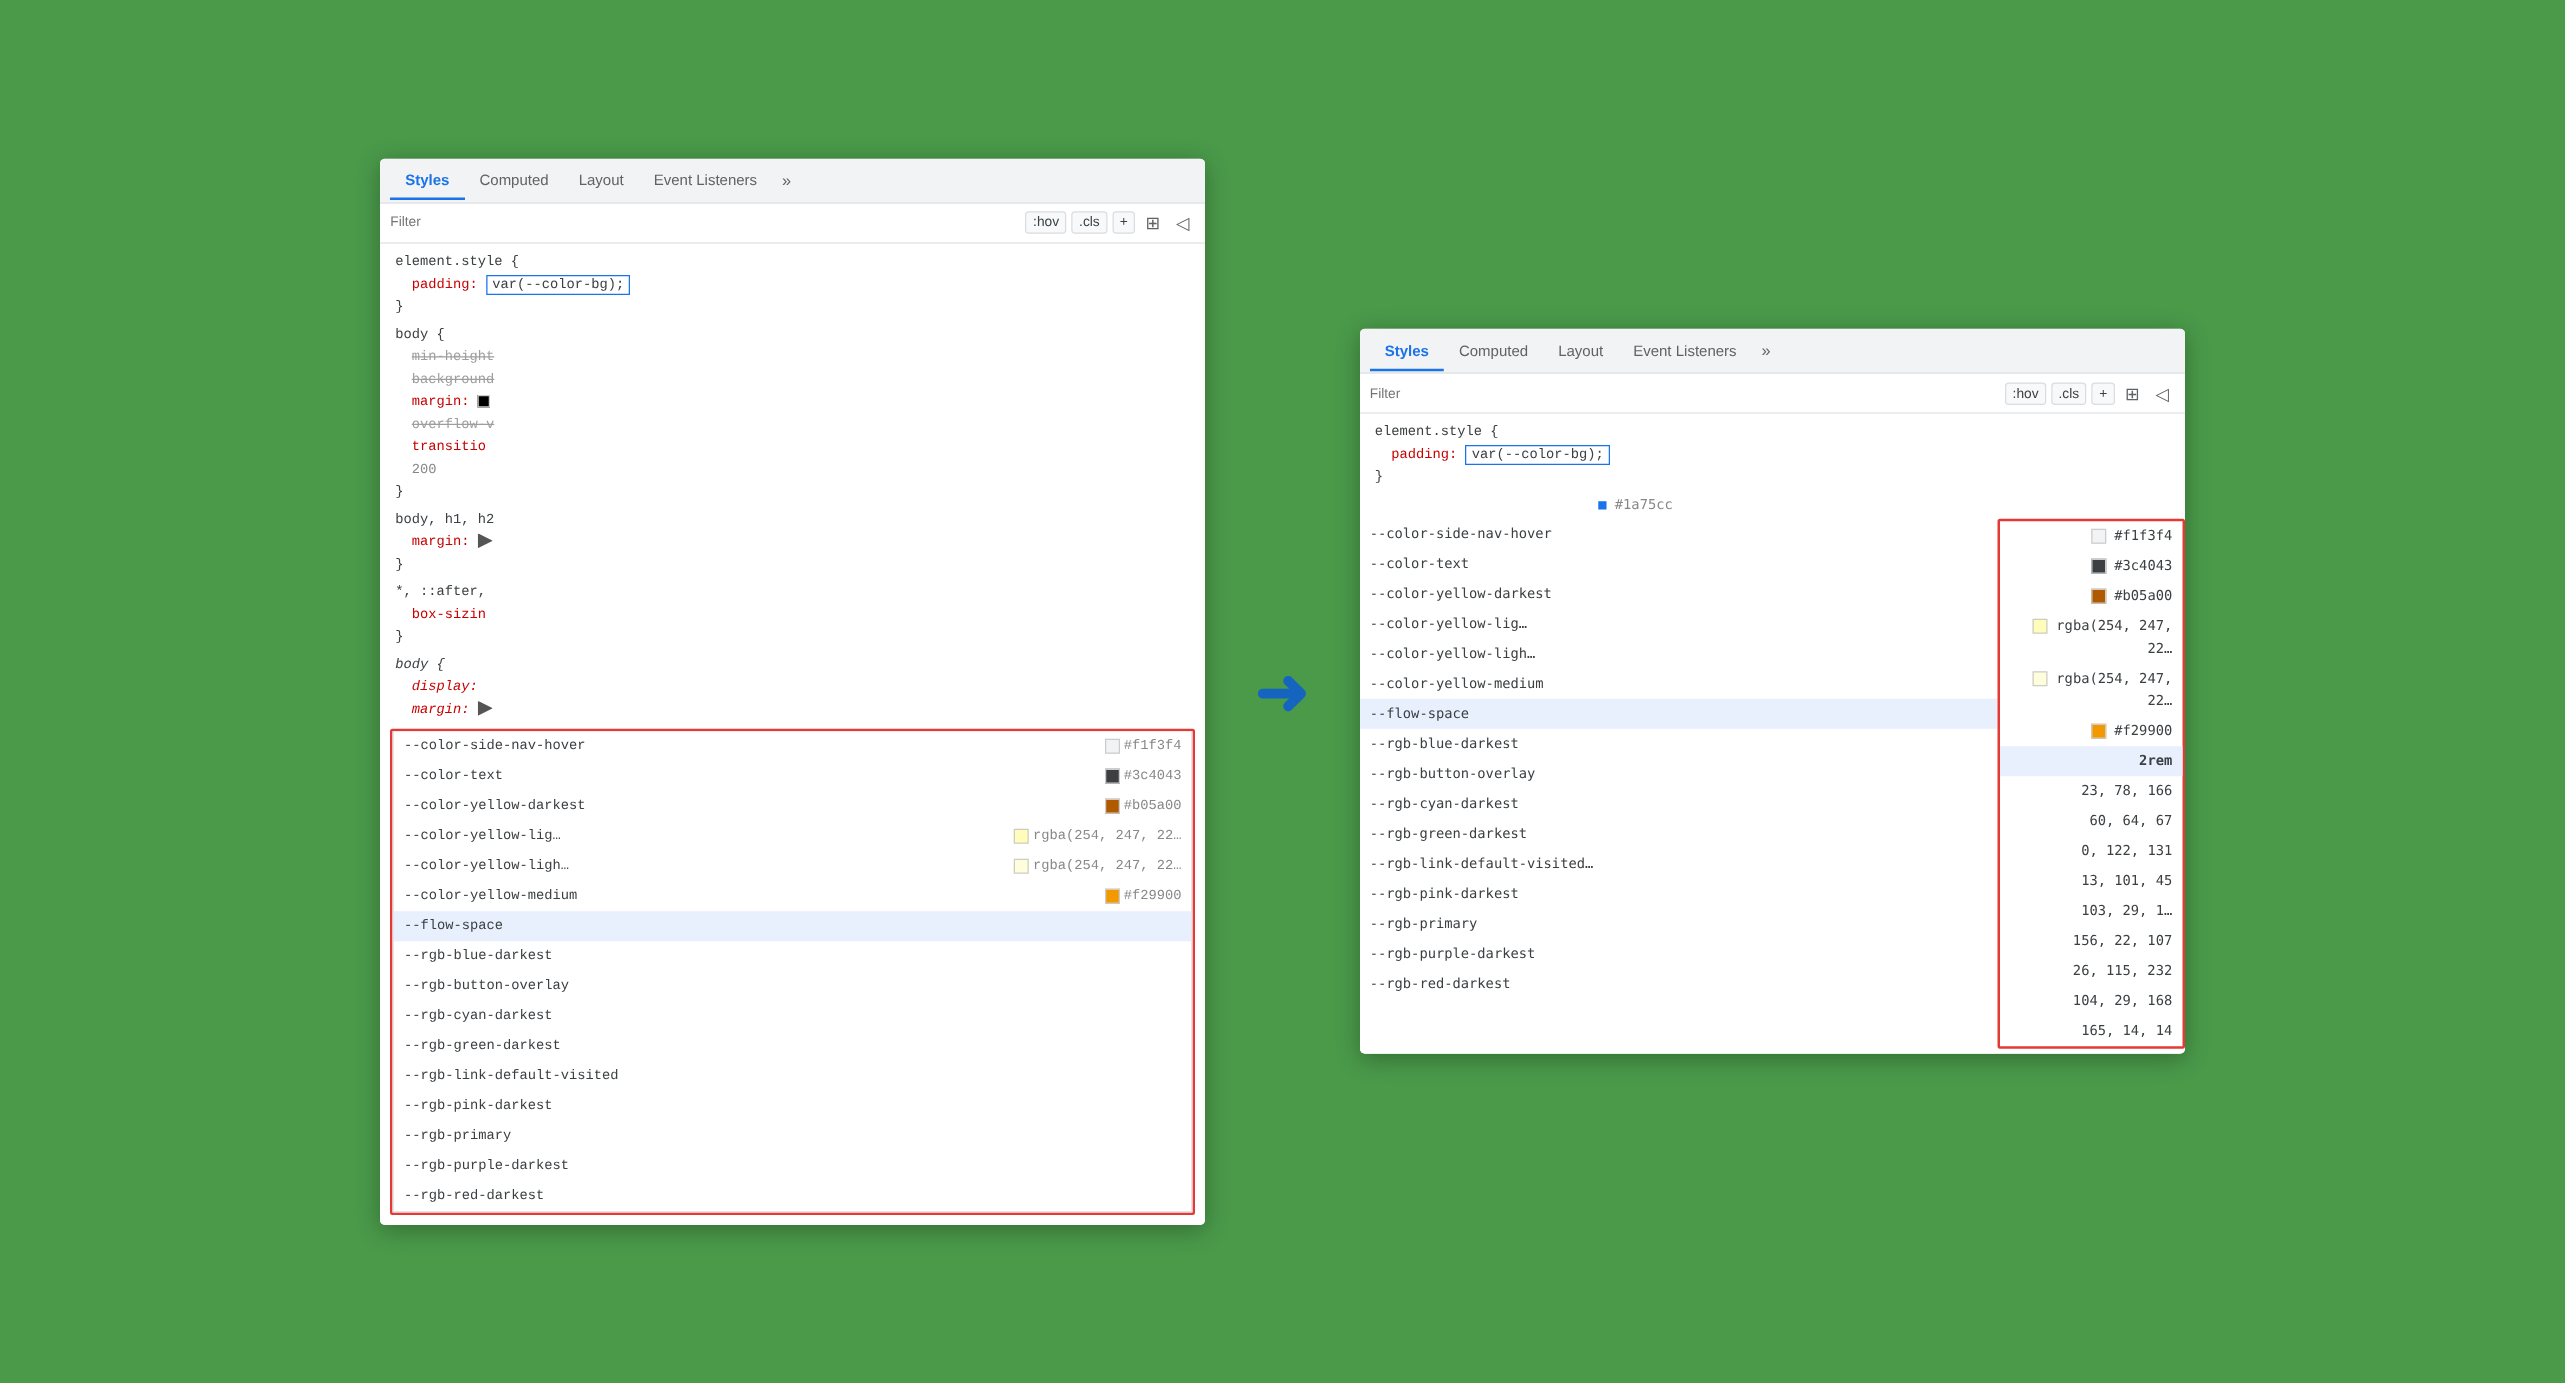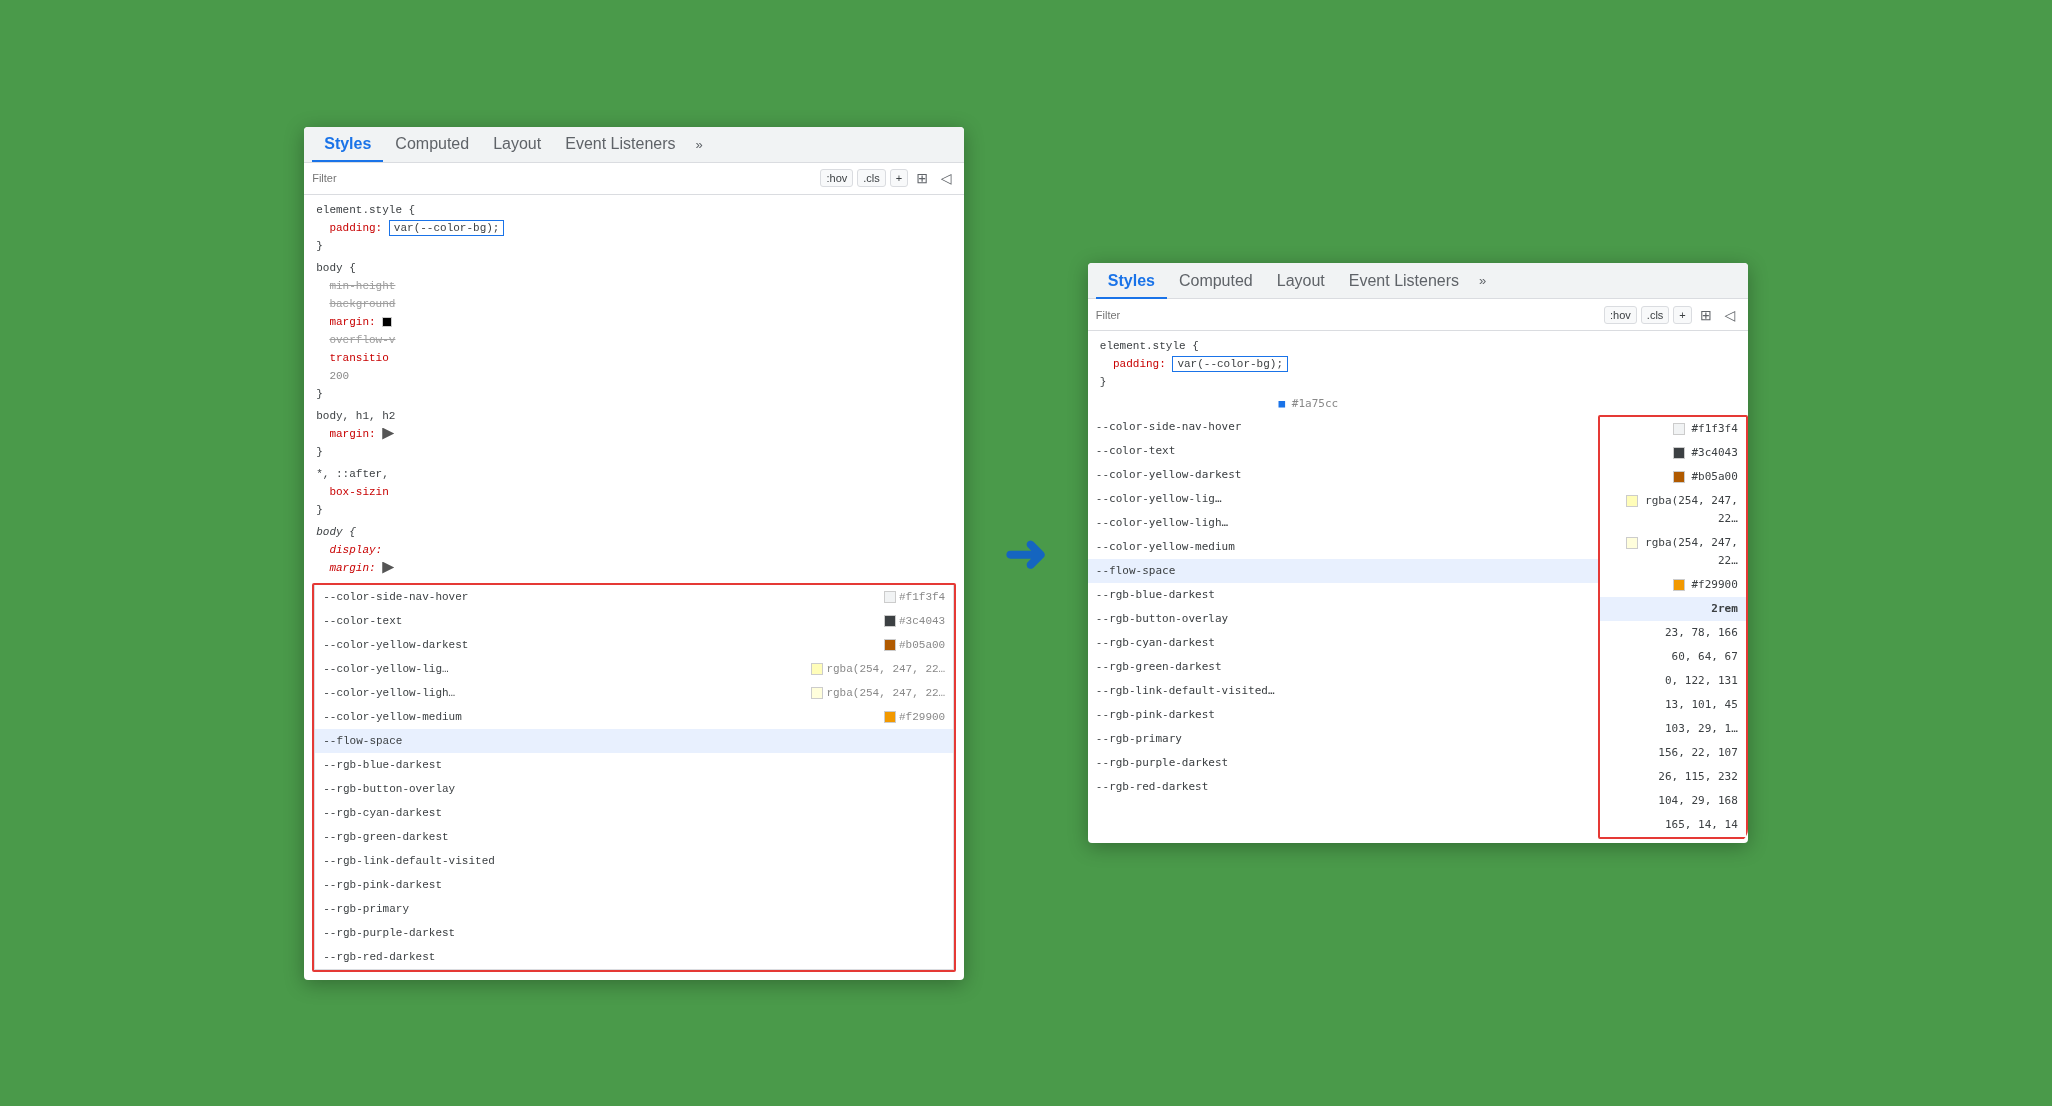--- a/index.html
+++ b/index.html
@@ -28,21 +28,21 @@
     .tabs-bar {
       display: flex;
       align-items: center;
       border-bottom: 1px solid #dadce0;
       padding: 0 8px;
       background: #f1f3f4;
       height: 36px;
     }
     .tab {
       padding: 8px 12px;
-      font-size: 16px;
+      font-size: 12px;
       color: #5f6368;
       cursor: pointer;
       white-space: nowrap;
       position: relative;
     }
     .tab.active {
       color: #1a73e8;
       font-weight: 600;
     }
     .tab.active::after {
@@ -104,21 +104,20 @@
       cursor: pointer;
       color: #5f6368;
       font-size: 14px;
     }
     .styles-content {
       padding: 4px 0;
       background: #fff;
       font-family: 'Menlo', 'Monaco', 'Courier New', monospace;
       font-size: 11px;
       overflow: hidden;
-      border-radius: 14px;
     }
     .style-rule {
       padding: 2px 12px;
       line-height: 18px;
     }
     .selector {
       color: #3c4043;
     }
     .prop-name {
       color: #c80000;

